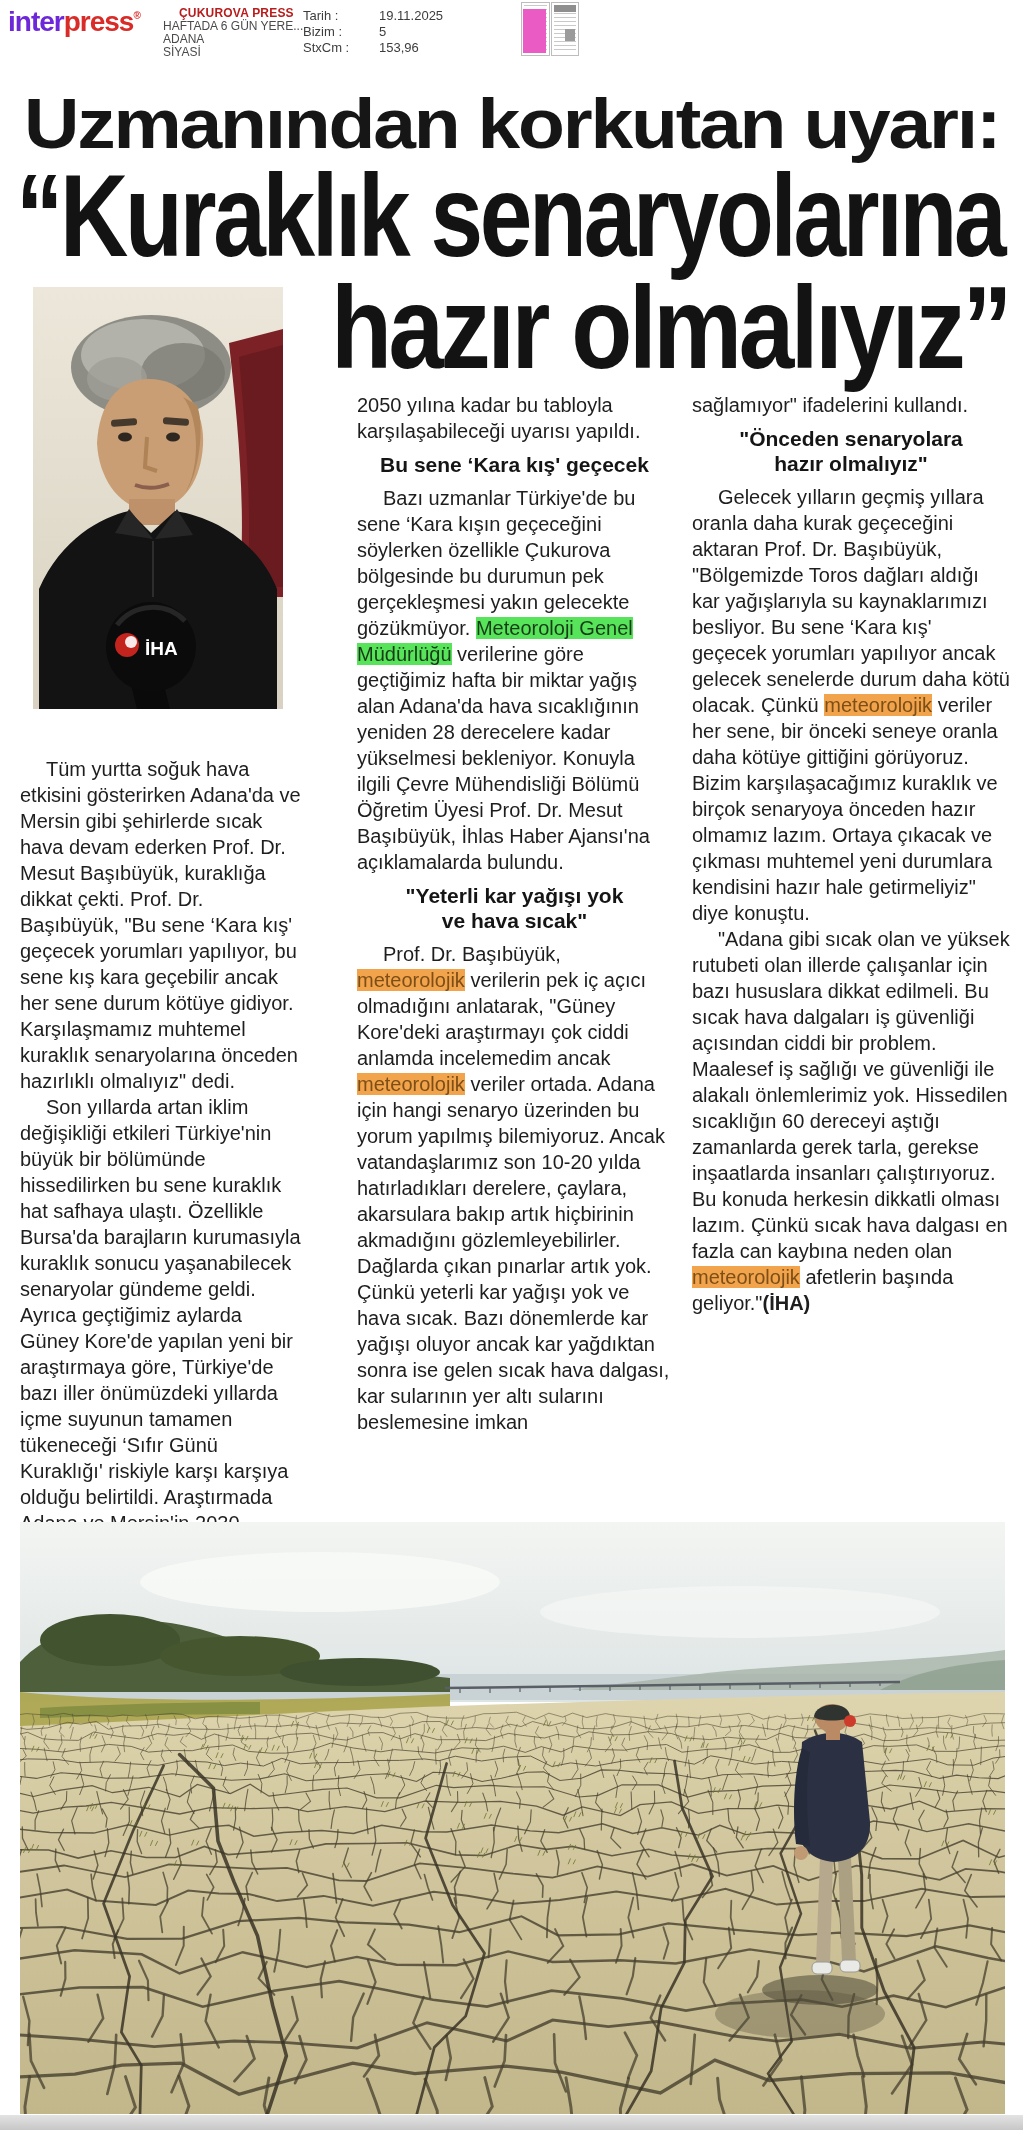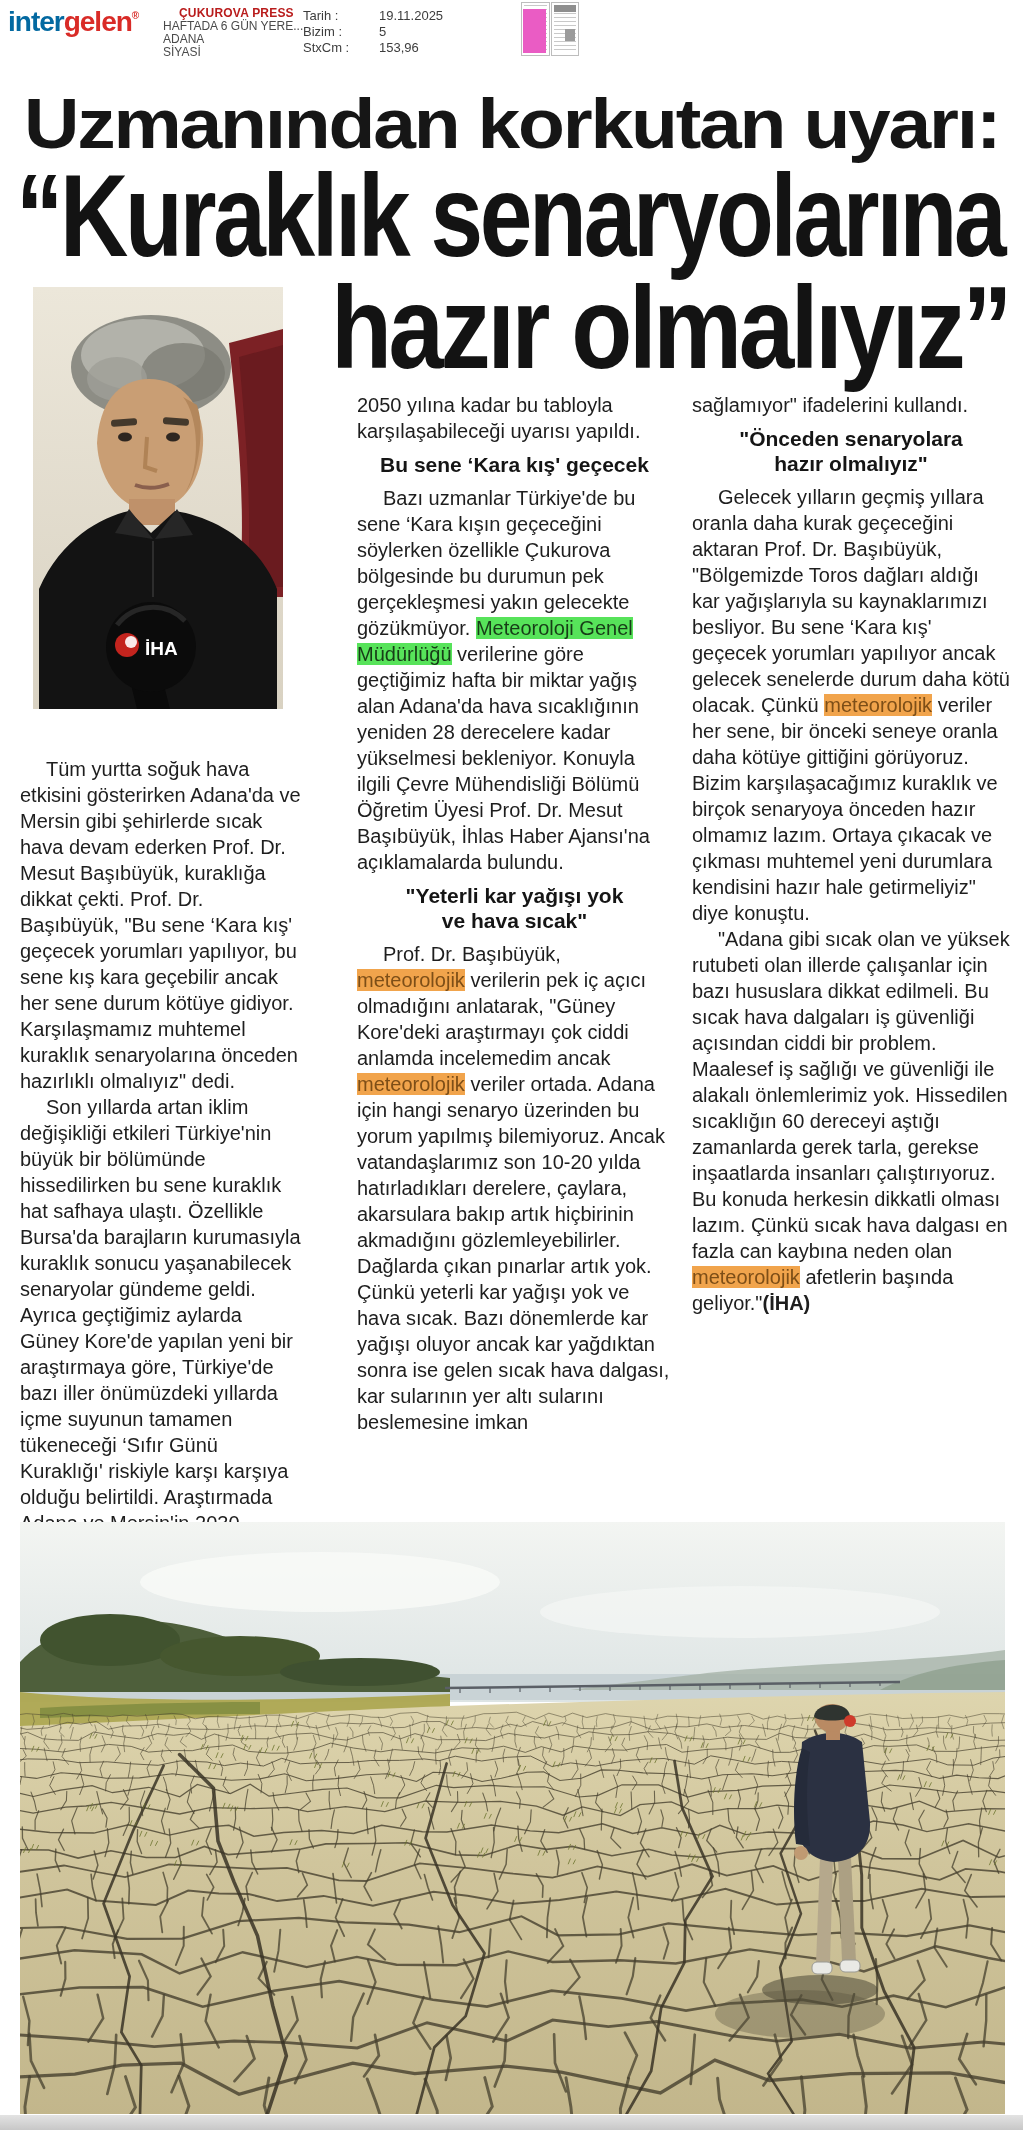--- a/index.html
+++ b/index.html
@@ -1,21 +1,21 @@
 <!DOCTYPE html>
 <html lang="tr" style="--logo_red: #d92b27; --thumb_pink: #ea5cc4; --highlight_green: #57e35a; --highlight_orange: #f1a44c;"><head>
 <meta charset="utf-8">
 <style>
   html,body{margin:0;padding:0;}
   body{background:#ffffff;font-family:"Liberation Sans", sans-serif;}
   .page{position:relative;width:1023px;height:2130px;background:#ffffff;overflow:hidden;}
 
   
   .logo{position:absolute;left:8px;top:6px;font-size:28px;font-weight:bold;letter-spacing:-1px;white-space:nowrap;}
-  .logo .p1{color:#0369a1;}
+  .logo .p1{color:#6d28d9;}
   .logo .p2{color:var(--logo_red,#d92b27);}
   .logo sup{font-size:10px;color:var(--logo_red,#d92b27);vertical-align:12px;}
   .pub{position:absolute;left:163px;top:7px;font-size:12px;line-height:13px;color:#4a4a4a;}
   .pub .pname{font-size:12px;font-weight:bold;color:#b91c1c;letter-spacing:.2px;margin-left:16px;}
   .meta{position:absolute;left:303px;top:8px;font-size:13px;line-height:16px;color:#3d3d3d;display:grid;grid-template-columns:62px auto;column-gap:14px;}
   .thumb{position:absolute;left:521px;top:2px;width:58px;height:54px;display:flex;gap:1px;}
   .thumb .pg{flex:1;border:1px solid #bdbdbd;background:#ffffff;position:relative;overflow:hidden;}
   .thumb .hl{position:absolute;left:1px;right:3px;top:6px;bottom:2px;background:var(--thumb_pink,#ea5cc4);}
   .thumb .lines{position:absolute;inset:2px;background:
       repeating-linear-gradient(#c9c9c9 0 1px, transparent 1px 4px);}
@@ -44,21 +44,21 @@
   .man-photo{position:absolute;left:33px;top:287px;width:250px;height:422px;}
   .drought-photo{position:absolute;left:20px;top:1522px;width:985px;height:592px;}
   .scan-edge{position:absolute;left:0;right:0;bottom:0;height:15px;background:linear-gradient(#e3e3e3,#c7c7c7);}
   svg{display:block;}
 </style>
 </head>
 <body>
 
 <div class="page">
 
-  <div class="logo"><span class="p1">inter</span><span class="p2">gelen</span><sup>®</sup></div>
+  <div class="logo"><span class="p1">inter</span><span class="p2">press</span><sup>®</sup></div>
 
   <div class="pub">
     <div class="pname">ÇUKUROVA PRESS</div>
     <div>HAFTADA 6 GÜN YERE...</div>
     <div>ADANA</div>
     <div>SİYASİ</div>
   </div>
 
   <div class="meta">
     <span>Tarih :</span>

